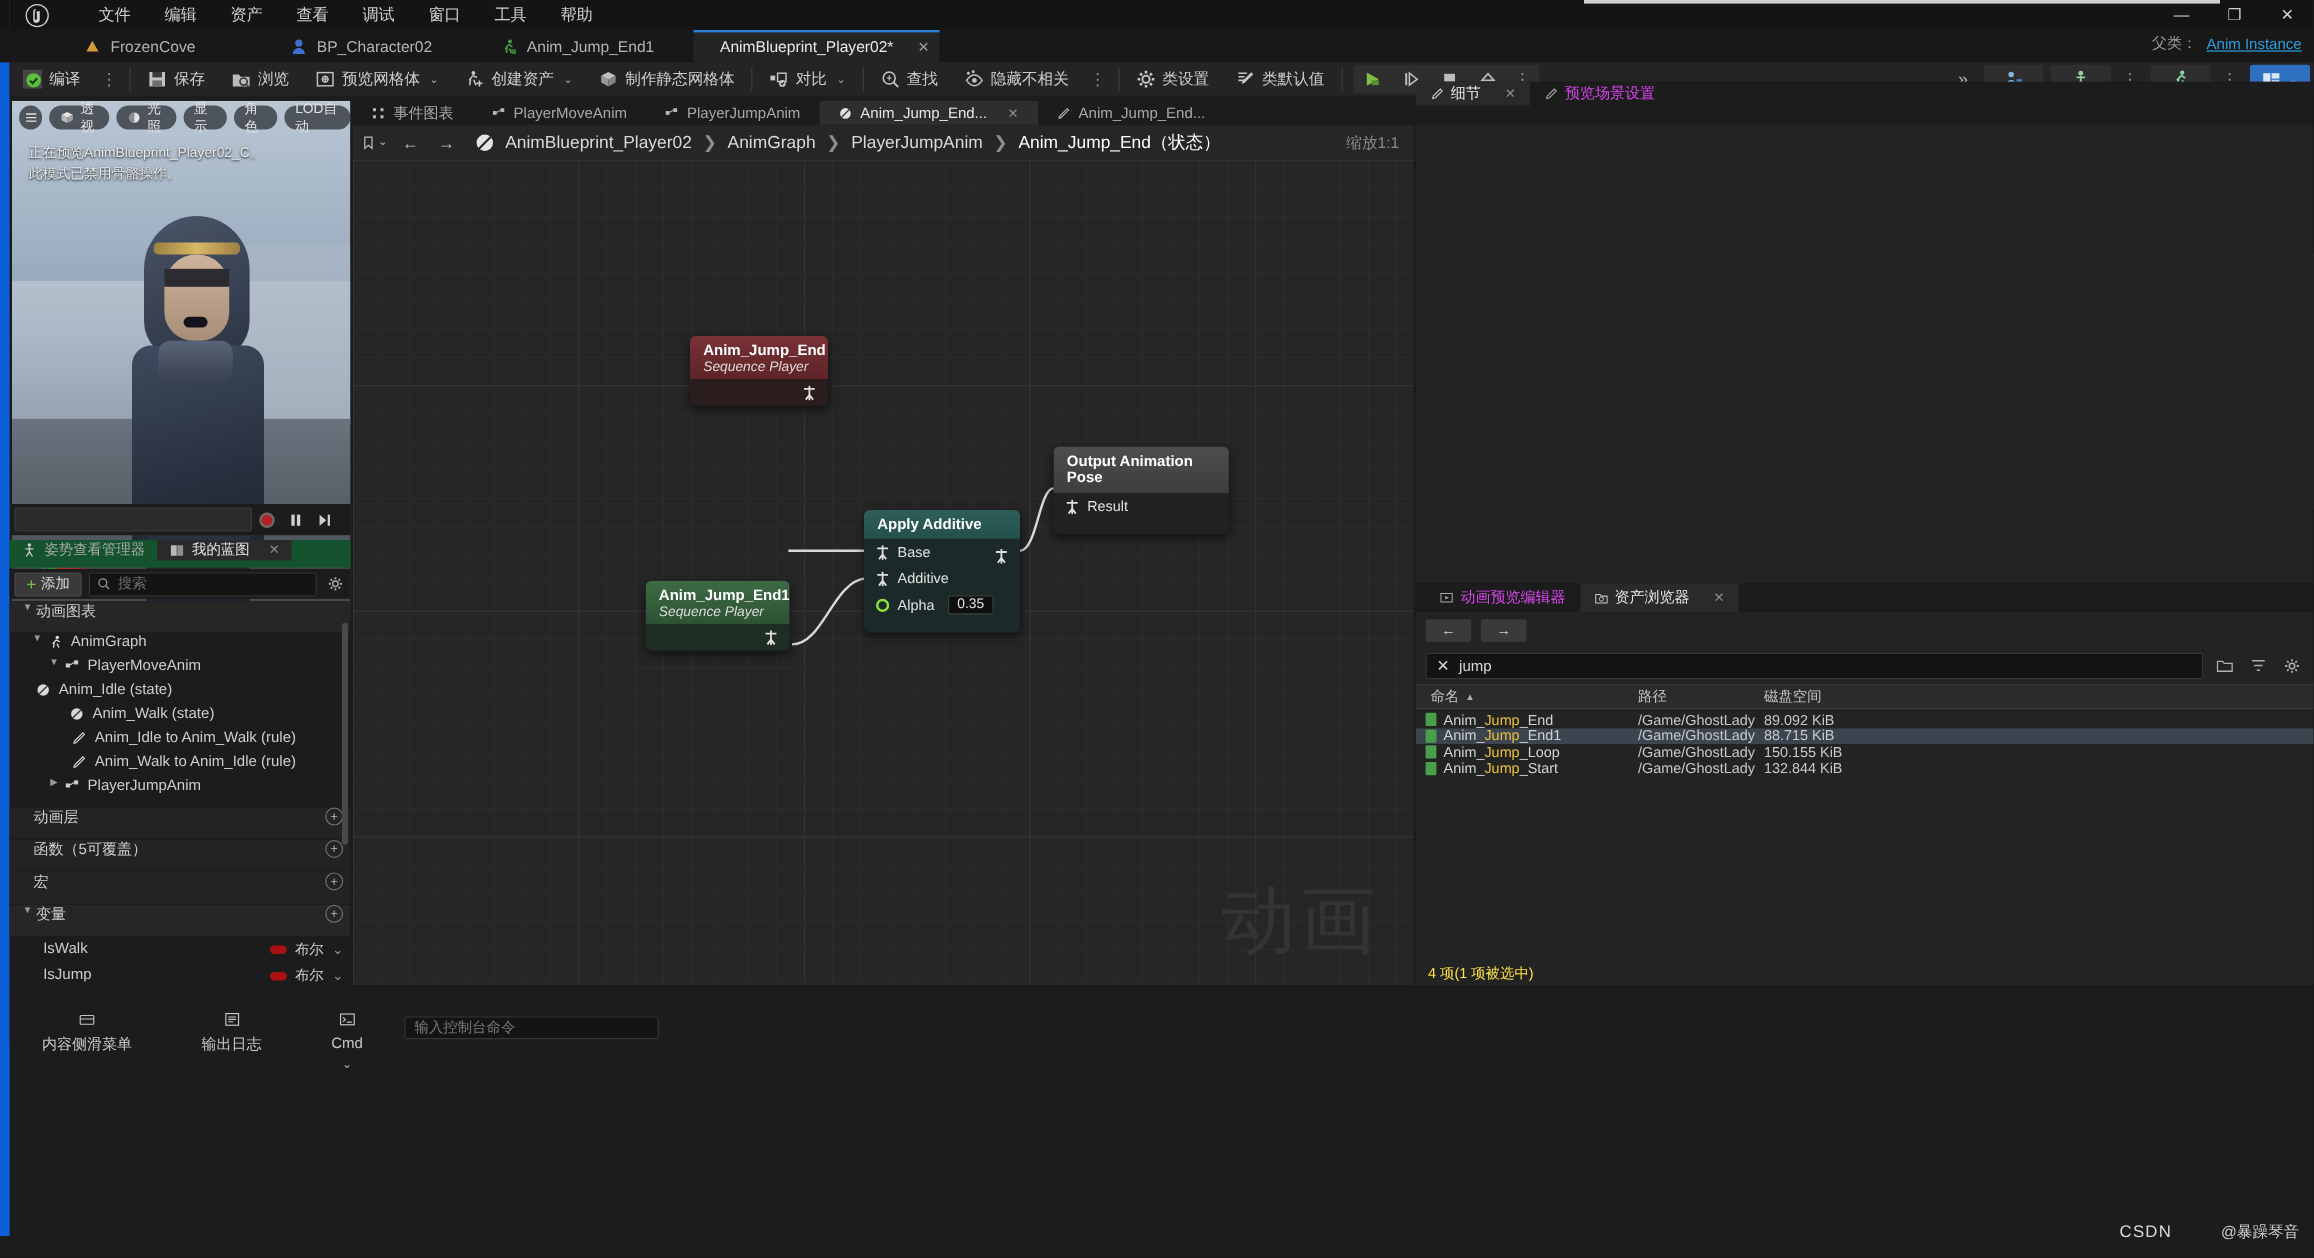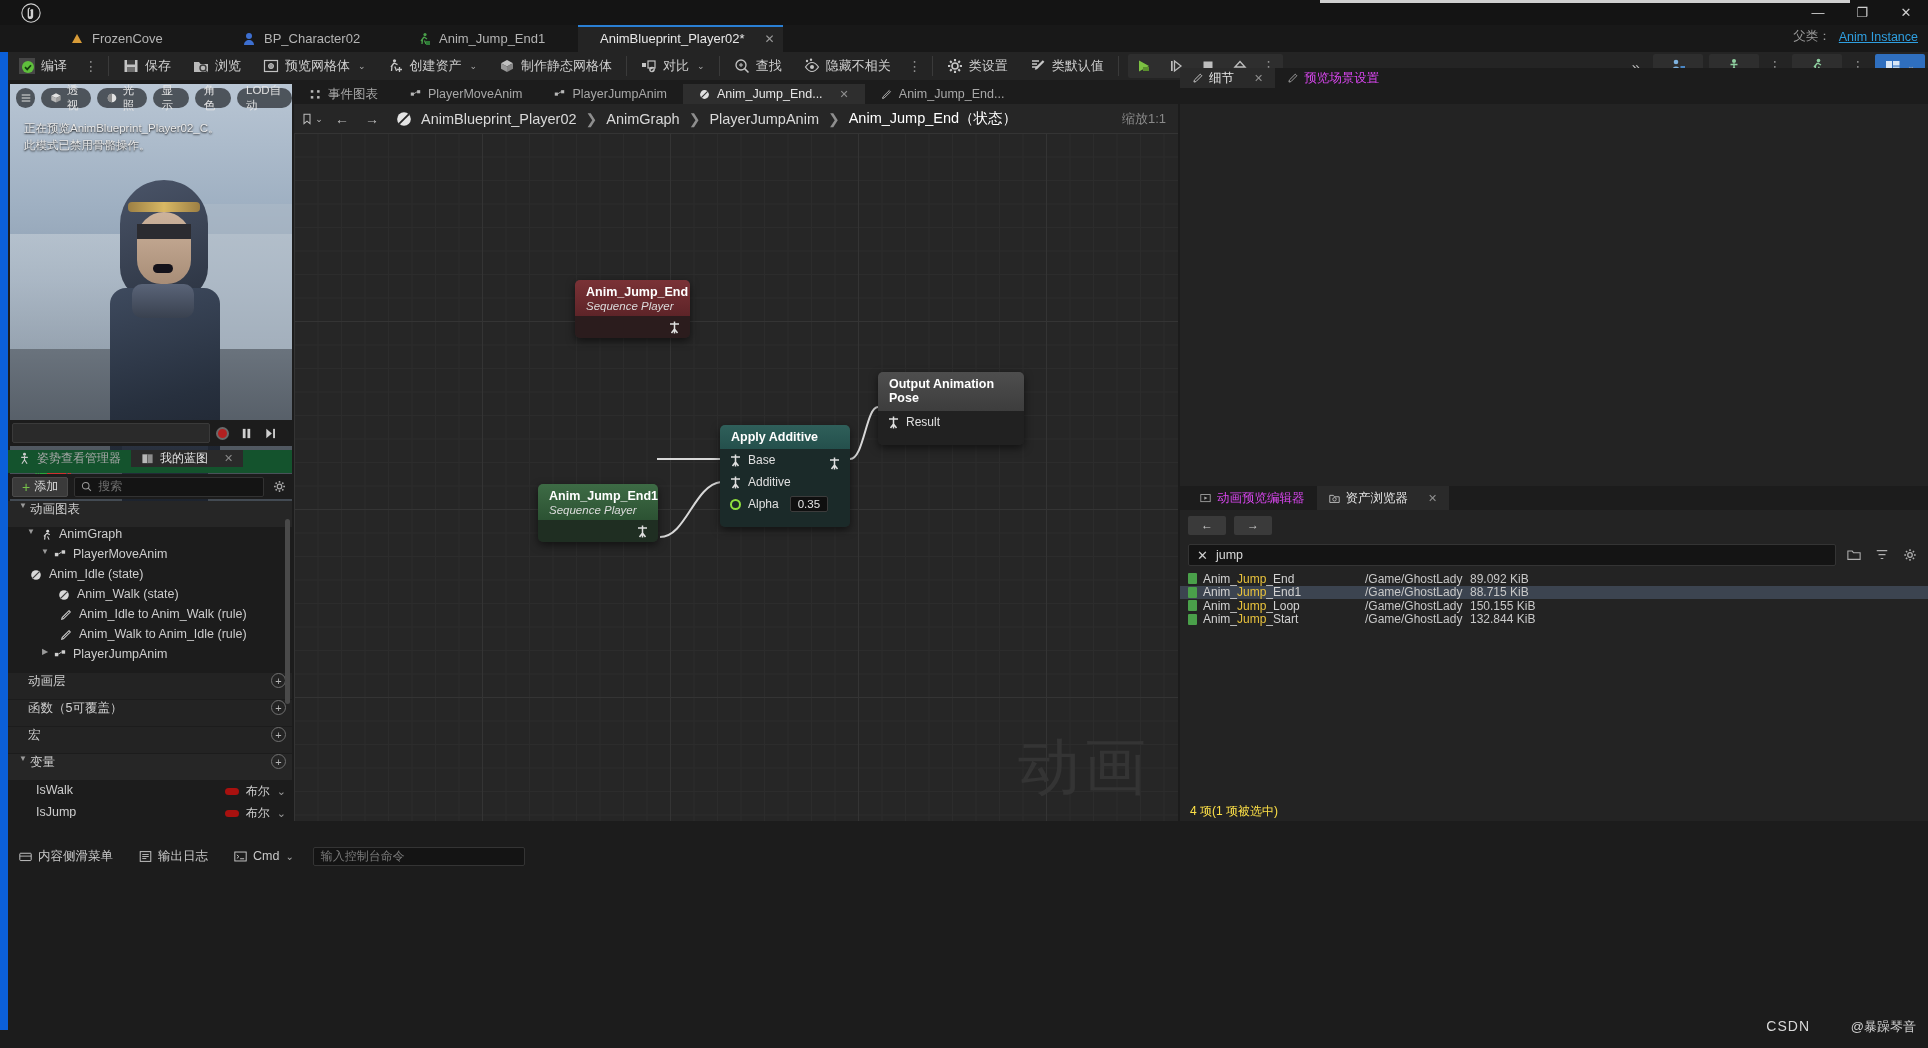--- a/index.html
+++ b/index.html
@@ -177,38 +177,48 @@
   .asset-row .c1 { width:185px; padding-left:8px; display:flex; align-items:center; gap:6px; }
   .asset-row .c2 { width:105px; color:#c8c8c8; }
   .asset-row .c3 { flex:1; color:#c8c8c8; }
   .hl { color:#e8c23c; }
   .anim-chip { width:9px; height:11px; background:#4aa04a; border-radius:1px; display:inline-block; }
   .br-status { position:absolute; left:0; bottom:0; width:748px; height:20px; display:flex; align-items:center; padding-left:10px; font-size:12px; color:#fde047; background:#232323; }
 
   
   .bottombar { position:absolute; left:8px; top:821px; width:1920px; height:22px; background:#1c1c1c; }
   .statusbar { position:absolute; left:8px; top:843px; width:1920px; height:26px; background:#1c1c1c; display:flex; align-items:center; gap:4px; }
-  .sb-item { display:flex; align-items:center; gap:6px; height:26px; padding:0 11px; font-size:12.5px; color:#c8c8c8; }
+  .sb-item { display:flex; align-items:center; gap:6px; height:26px; padding:0 27px; font-size:12.5px; color:#c8c8c8;flex-direction:column; }
   .cmd-inp { width:212px; height:19px; background:#141414; border:1px solid #343434; border-radius:2px; display:flex; align-items:center; padding:0 7px; font-size:12px; color:#7a7a7a; margin-left:4px;}
   .csdn { position:absolute; right:118px; top:1018px; font-size:14px; color:#d8d8d8; letter-spacing:1px; }
   .csdn2 { position:absolute; right:12px; top:1018px; font-size:13px; color:#cfcfcf; }
 
   svg { display:block; }
 </style>
 </head>
 <body>
 
 <div id="app">
 
   <div class="menubar">
     <div class="ue-logo">
       <svg viewBox="0 0 24 24">
           <circle cx="12" cy="12" r="11" fill="none" stroke="#cfcfcf" stroke-width="1.3"></circle>
       <path d="M8 8c0-1.6 1.4-2.7 2.6-2.7v1.6c-.6 0-1 .4-1 1.1v7.3c0 .6.4.9.9.9.7 0 1.2-.5 1.2-1.3V9.2h-1l1.4-1.6h2.5v8.6c0 1.7-1.6 3.1-3.4 3.1-2 0-3.2-1.3-3.2-3.2z" fill="#cfcfcf"></path>
         </svg>
+    </div>
+    <div class="menu-items">
+      <div class="menu-item">文件</div>
+      <div class="menu-item">编辑</div>
+      <div class="menu-item">资产</div>
+      <div class="menu-item">查看</div>
+      <div class="menu-item">调试</div>
+      <div class="menu-item">窗口</div>
+      <div class="menu-item">工具</div>
+      <div class="menu-item">帮助</div>
     </div>
     <div class="menubar-highlight"></div>
     <div class="win-buttons">
       <div class="win-btn">—</div>
       <div class="win-btn">❐</div>
       <div class="win-btn close">✕</div>
     </div>
   </div>
 
   <div class="left-strip"></div>
@@ -948,20 +958,28 @@
         </div>
       <div class="br-ico">
         <svg viewBox="0 0 16 16" width="14" height="14">
             <circle cx="8" cy="8" r="2.6" fill="none" stroke="#b0b0b0" stroke-width="1.4"></circle>
             <g stroke="#b0b0b0" stroke-width="1.7">
               <path d="M8 1.5v2M8 12.5v2M1.5 8h2M12.5 8h2M3.4 3.4l1.4 1.4M11.2 11.2l1.4 1.4M12.6 3.4l-1.4 1.4M4.8 11.2l-1.4 1.4"></path>
             </g>
           </svg>
         </div>
     </div>
+    <div class="br-head">
+      <div class="c1">
+        <span>命名</span>
+        <span style="font-size:8px;color:#b0b0b0">▲</span>
+      </div>
+      <div class="c2">路径</div>
+      <div class="c3">磁盘空间</div>
+    </div>
 
     <div style="padding-top:2px">
       <div class="asset-row" style="height:13.5px">
         <div class="c1">
           <span class="anim-chip"></span>
           <span>Anim_<span class="hl">Jump</span>_End</span>
         </div>
         <div class="c2">/Game/GhostLady</div>
         <div class="c3">89.092 KiB</div>
       </div>

